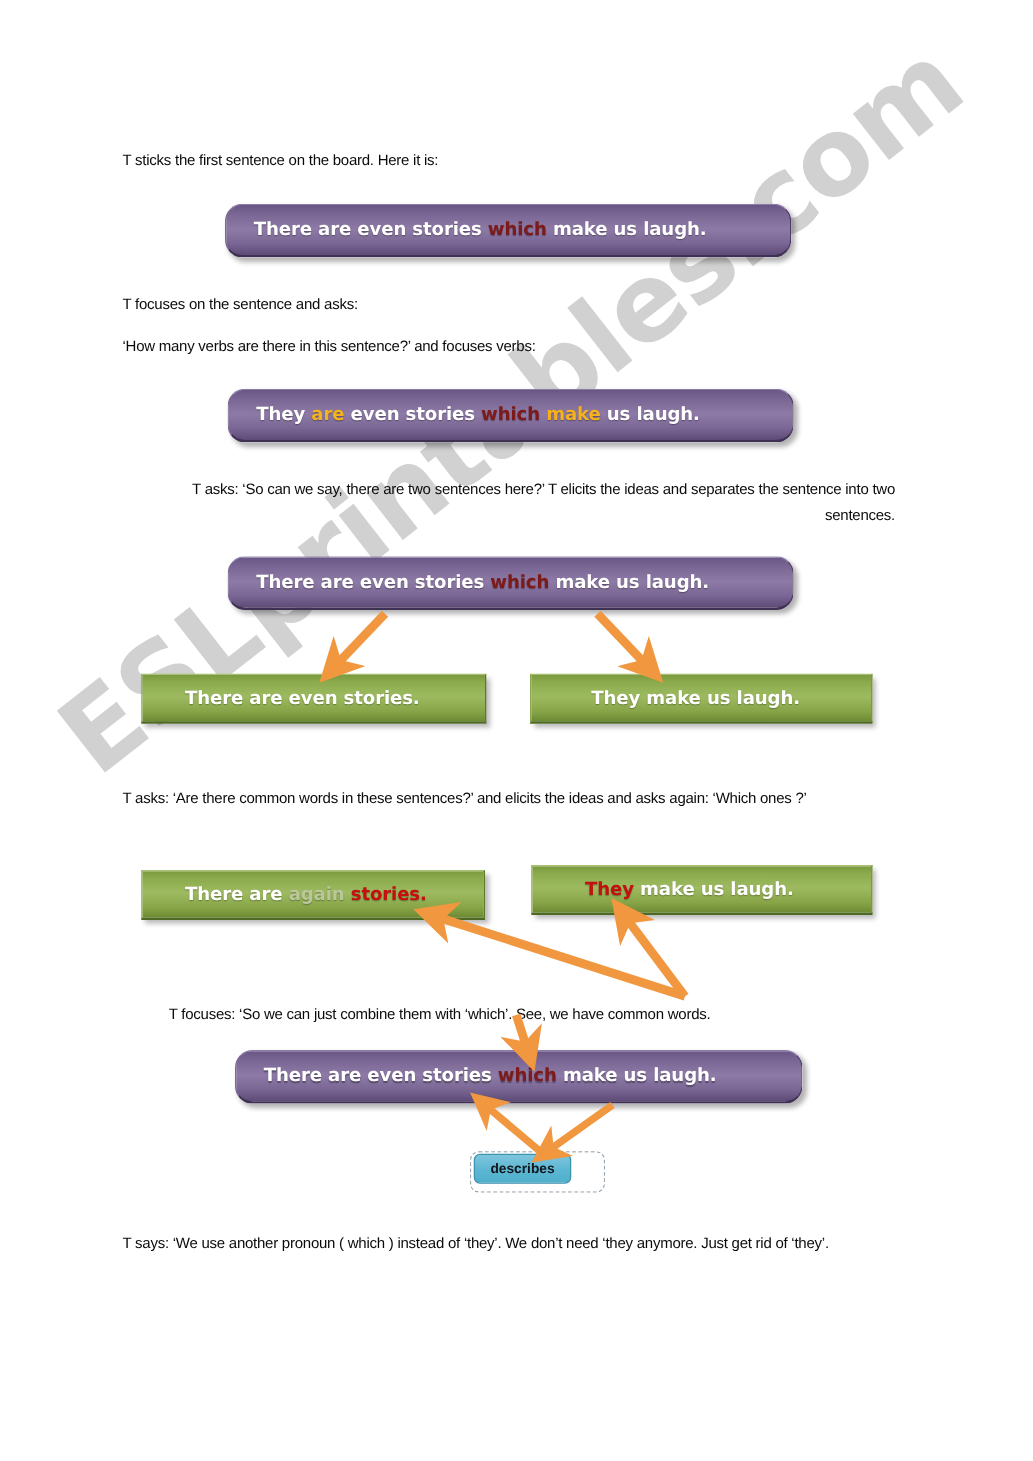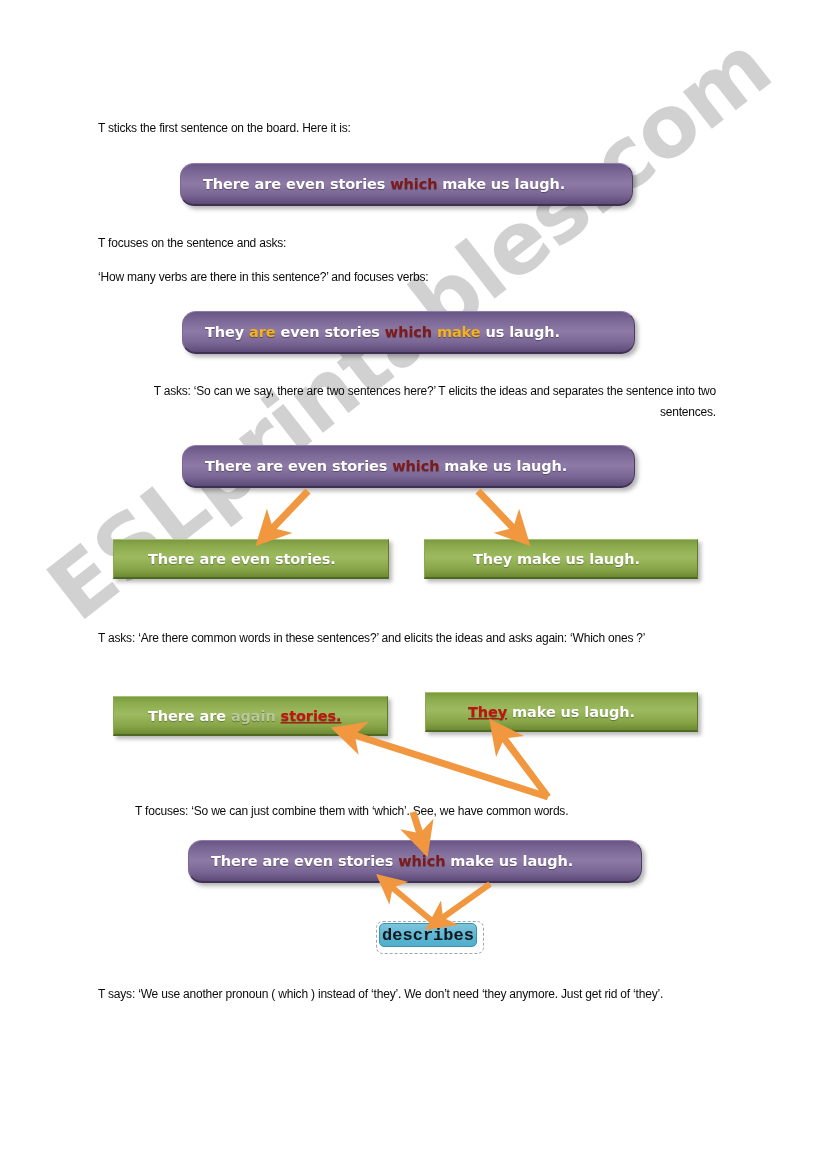--- a/index.html
+++ b/index.html
@@ -91,50 +91,50 @@
         #7b9a3f 0%, #8cab4d 16%, #9dba60 46%, #88a648 78%, #6d8a33 100%);
     border-top: 1px solid #a9c072;
     border-left: 1px solid #8aa852;
     border-right: 1px solid #5d7a2a;
     border-bottom: 2px solid #4e6a22;
     box-shadow: 3px 3px 4px rgba(0,0,0,0.28);
     text-shadow: 0 1px 1px rgba(0,0,0,0.30);
   }
   .banner .hl-dark-red { color: #7d1a1a; }
   .banner .hl-gold     { color: #f5b21c; }
-  .banner .hl-red      { color: #c4100e; text-decoration: underline; }
+  .banner .hl-red      { color: #c4100e; }
   .banner .dim         { color: #b9c79a; }
 
   
   .describes-wrap {
     position: absolute;
     z-index: 5;
   }
   .describes-dash {
     position: absolute;
     left: 0; top: 0;
     width: 100%; height: 100%;
     border: 1px dashed #9aa7b3;
     border-radius: 7px;
     box-sizing: border-box;
   }
   .describes-box {
     position: absolute;
     left: 3px; top: 2px;
-    width: 98px; height: 24px;
+    width: 78px; height: 24px;
     box-sizing: border-box;
     background: linear-gradient(to bottom, #7ec5dd 0%, #5cb6d2 55%, #4fb0cd 100%);
     border: 1px solid #3b93ad;
     border-radius: 5px;
     display: flex;
     align-items: center;
     justify-content: center;
-    font-family: Liberation Mono, monospace;
+    font-family: Liberation Sans, sans-serif;
     font-weight: 700;
-    font-size: 17px;
+    font-size: 11px;
     color: #11161c;
   }
 
   
   .arrows {
     position: absolute;
     inset: 0;
     z-index: 6;
     pointer-events: none;
   }

